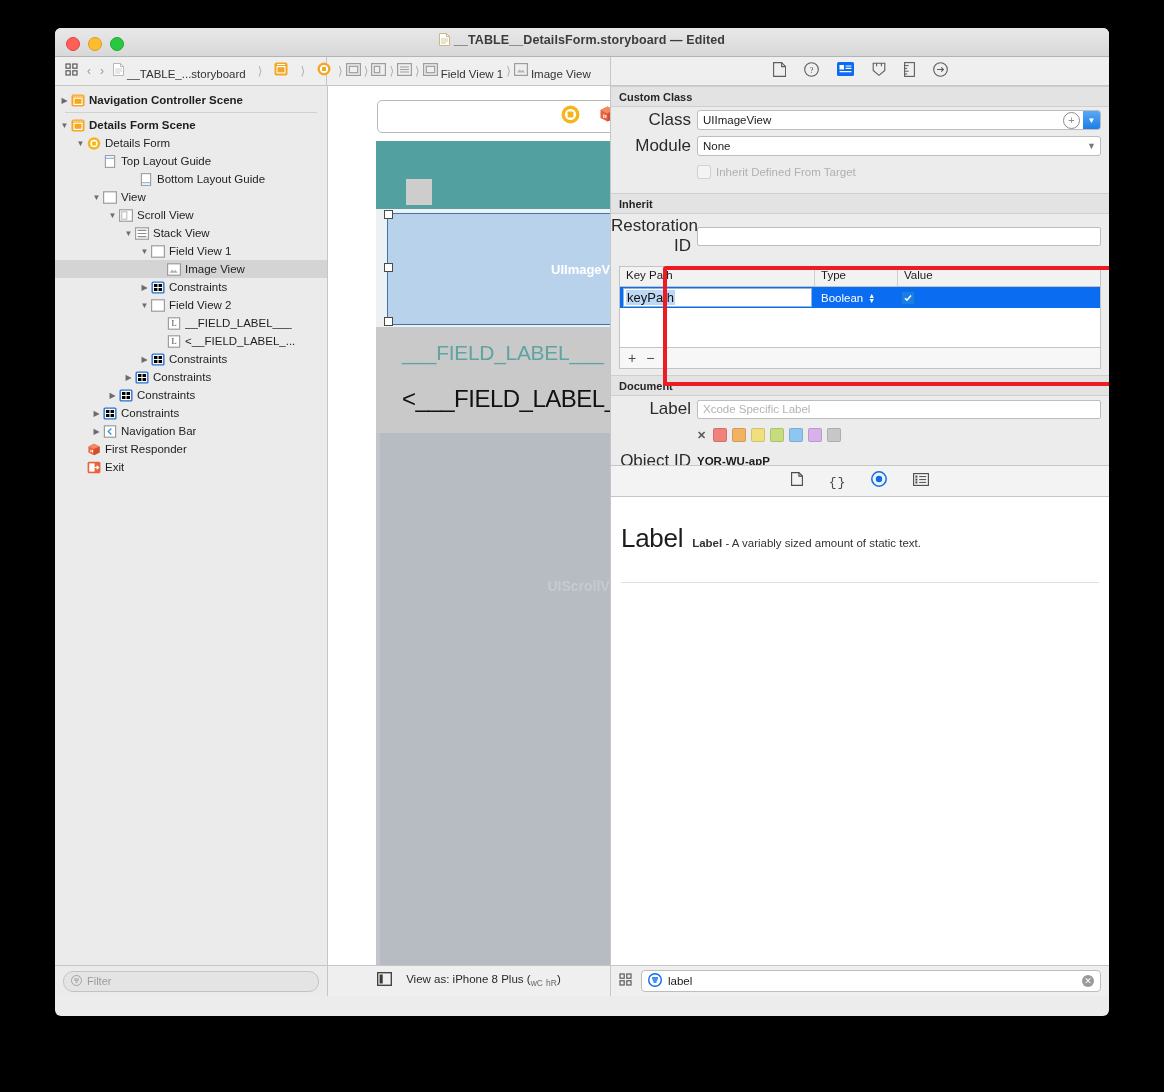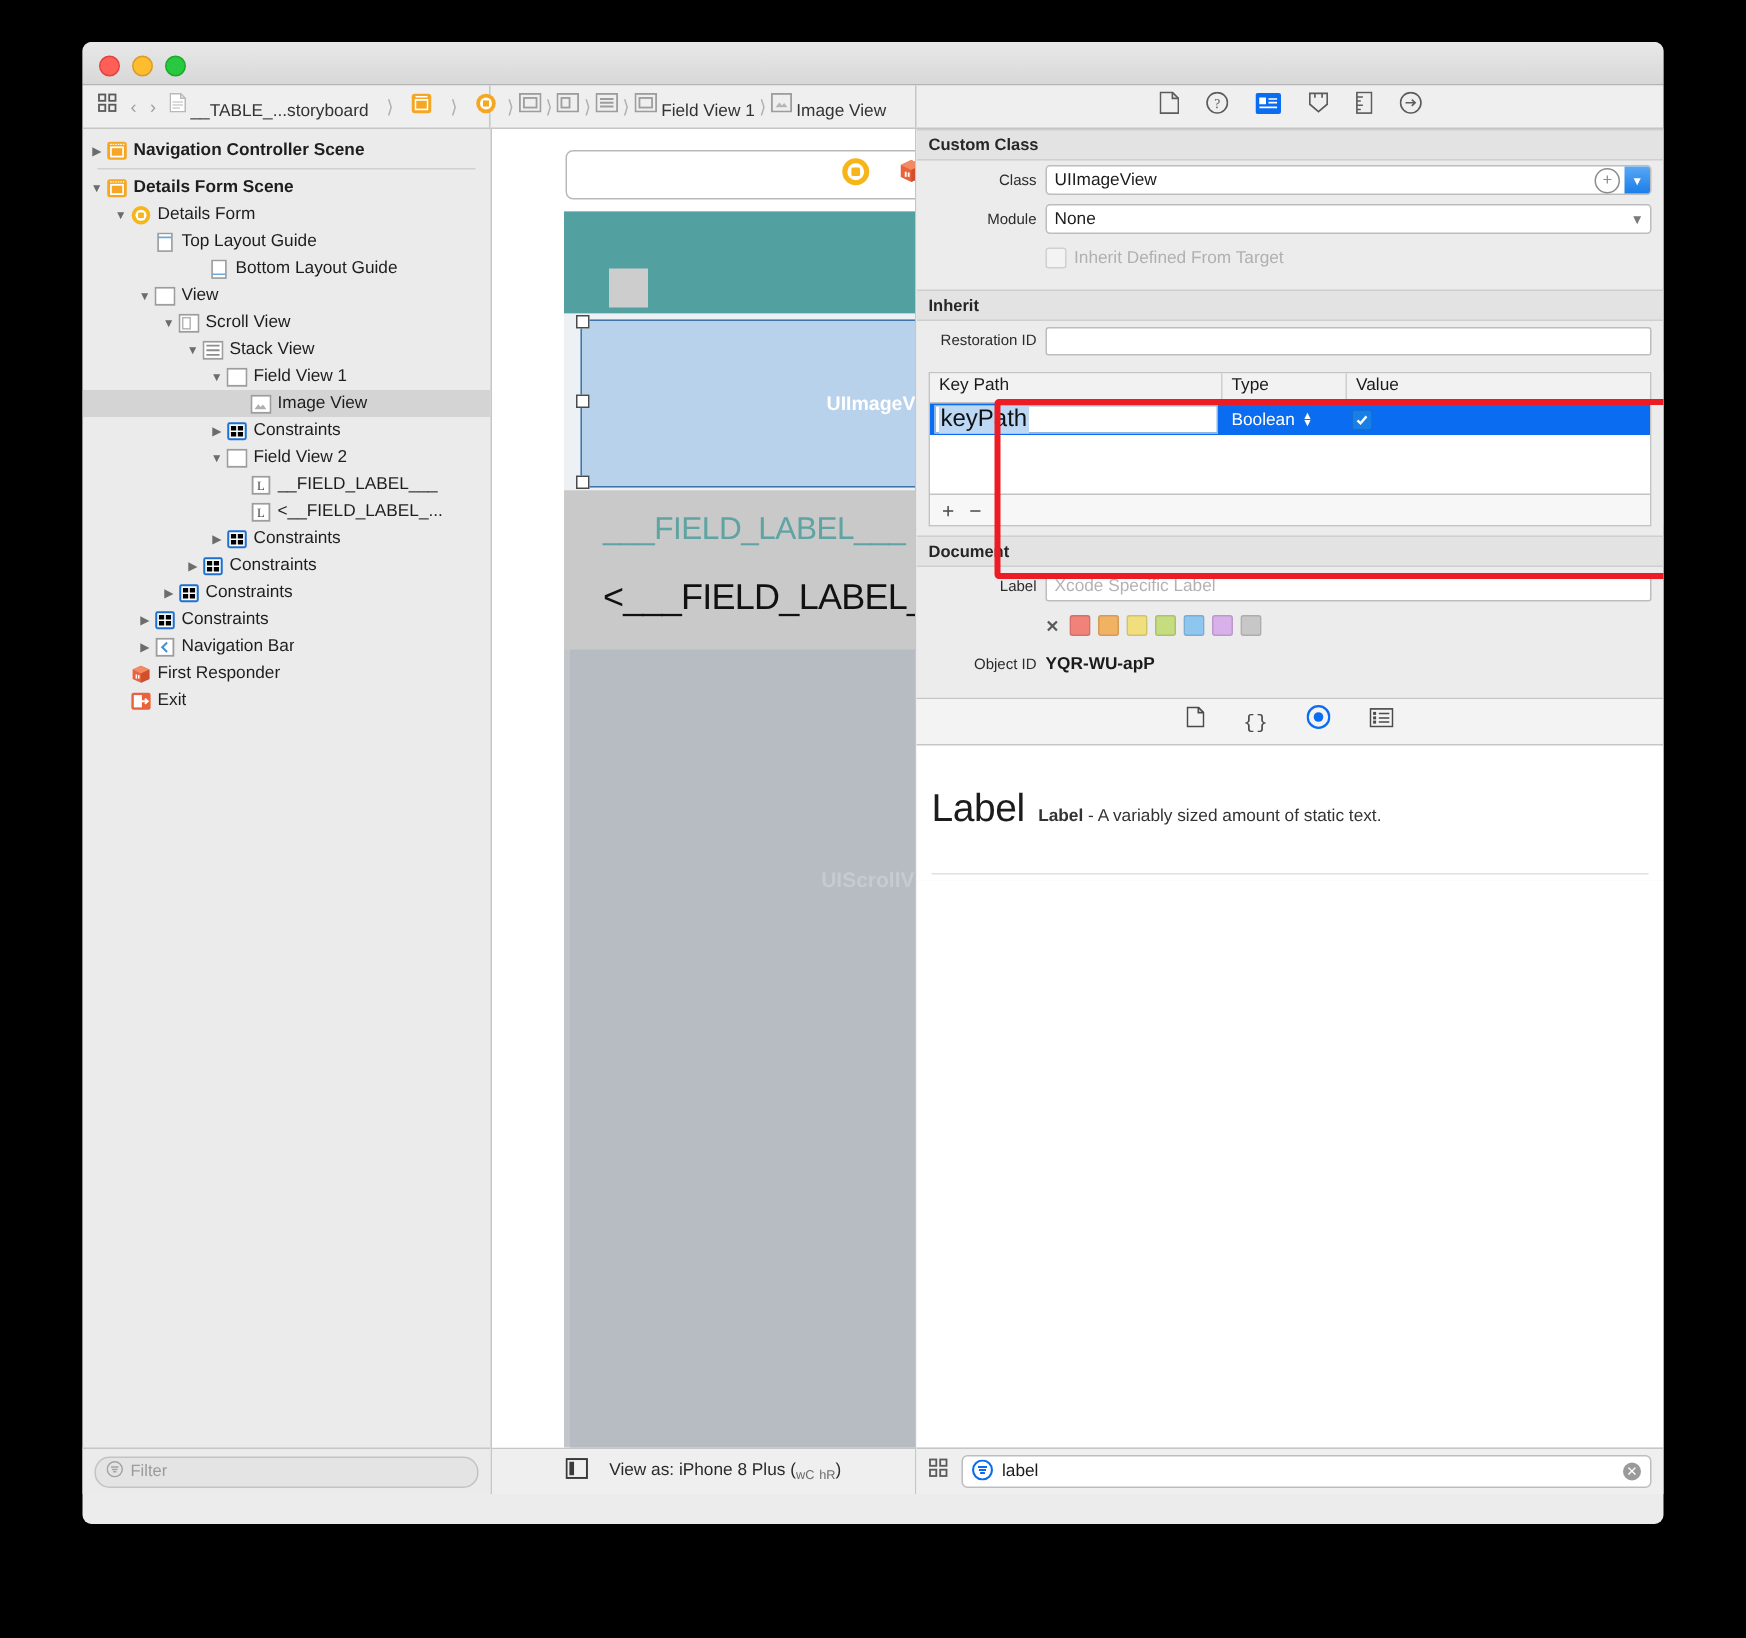--- a/index.html
+++ b/index.html
@@ -63,21 +63,21 @@
   .flabel1{position:absolute;left:26px;top:14px;font-size:21px;color:#5fa3a3;letter-spacing:-.3px;white-space:nowrap;}
   .flabel2{position:absolute;left:26px;top:58px;font-size:24px;color:#111;letter-spacing:-.5px;white-space:nowrap;}
   .scrollzone{position:absolute;left:4px;top:292px;right:0;bottom:4px;background:#b6bcc2;}
   .scrolllbl{position:absolute;right:6px;top:145px;color:#c6cbd0;font-weight:700;font-size:14px;white-space:nowrap;}
   
   .insp{width:498px;background:#ececec;display:flex;flex-direction:column;position:relative;}
   .inspscroll{flex:1;overflow:hidden;position:relative;background:#ececec;}
   .sechdr{height:19px;background:#e3e3e3;border-bottom:1px solid #cfcfcf;border-top:1px solid #cfcfcf;
           display:flex;align-items:center;padding-left:8px;font-size:11px;font-weight:700;color:#262626;}
   .frow{display:flex;align-items:center;min-height:22px;padding:2px 8px 2px 0;gap:6px;}
-  .flab{width:80px;text-align:right;font-size:10px;color:#2b2b2b;flex:0 0 80px;}
+  .flab{width:80px;text-align:right;font-size:17px;color:#2b2b2b;flex:0 0 80px;}
   .fctl{flex:1;display:flex;align-items:center;}
   .tf{flex:1;height:19px;background:#fff;border:1px solid #bdbdbd;border-radius:2px;
       display:flex;align-items:center;padding:0 5px;font-size:11.5px;color:#1b1b1b;box-sizing:border-box;}
   .tf .ph{color:#b3b3b3;}
   .combo{flex:1;height:20px;background:#fff;border:1px solid #bdbdbd;border-radius:3px;display:flex;align-items:center;
          padding:0 0 0 5px;font-size:11.5px;color:#1b1b1b;box-sizing:border-box;position:relative;}
   .combo .txt{flex:1;}
   .dropbtn{width:17px;height:18px;background:linear-gradient(#59a8f5,#1a7ee8);border-radius:0 2px 2px 0;
            display:flex;align-items:center;justify-content:center;color:#fff;font-size:8px;margin-left:auto;}
   .dropbtn.plain{background:none;color:#7a7a7a;font-size:9px;}
@@ -94,21 +94,21 @@
   .udra{margin:0;background:#ececec;}
   .tbl{margin:0 8px;border:1px solid #c3c3c3;background:#fff;}
   .tblhdr{display:flex;height:19px;background:#f2f2f2;border-bottom:1px solid #c3c3c3;font-size:11.5px;color:#1b1b1b;}
   .th{padding:2px 0 0 6px;box-sizing:border-box;}
   .th.kp{width:195px;border-right:1px solid #cecece;}
   .th.ty{width:83px;border-right:1px solid #cecece;}
   .th.va{flex:1;}
   .tblrow{display:flex;height:21px;background:#0a6cf0;align-items:center;}
   .kpcell{width:195px;box-sizing:border-box;padding:0 3px;}
   .kpfield{height:17px;background:#fff;border:1px solid #8fb5e0;display:flex;align-items:center;padding:0 2px;}
-  .kpsel{background:#bcd8f5;color:#111;font-size:16px;padding:0 1px;}
+  .kpsel{background:#bcd8f5;color:#111;font-size:13px;padding:0 1px;}
   .tycell{width:83px;display:flex;align-items:center;gap:5px;color:#fff;font-size:11.5px;padding-left:6px;box-sizing:border-box;}
   .stepper{display:inline-flex;flex-direction:column;line-height:5px;font-size:7px;color:#fff;}
   .vacell{flex:1;display:flex;align-items:center;padding-left:3px;}
   .tblbody{height:39px;background:#fff;border-bottom:1px solid #c3c3c3;}
   .tblfoot{height:20px;display:flex;align-items:center;gap:10px;padding-left:8px;font-size:14px;color:#4a4a4a;background:#f7f7f7;}
   .redbox{position:absolute;left:608px;top:238px;width:504px;height:120px;border:4px solid #ed1c24;
           border-radius:3px;pointer-events:none;z-index:40;box-sizing:border-box;}
   
   .swatches{display:flex;align-items:center;gap:5px;}
   .sw{width:12px;height:12px;border-radius:2px;border:1px solid rgba(0,0,0,.13);}
@@ -132,20 +132,31 @@
 <body>
 
 <div id="root">
   <div class="win">
 
     <div class="titlebar">
       <div class="traffic">
         <div class="tl r"></div>
         <div class="tl y"></div>
         <div class="tl g"></div>
+      </div>
+      <div class="title">
+        <span class="docico">
+          <svg width="11" height="13" viewBox="0 0 11 13">
+              <path d="M.5.5h7l3 3v9h-10z" fill="#fff" stroke="#c9b98a"></path>
+              <path d="M7.5.5v3h3" fill="none" stroke="#c9b98a"></path>
+              <g stroke="#d7c79a" stroke-width="1">
+                <path d="M2 6h7M2 8h7M2 10h5"></path>
+              </g>
+            </svg>
+        </span><span>__TABLE__DetailsForm.storyboard — Edited</span>
       </div>
     </div>
 
     <div class="jumpbar">
       <div class="jb-seg jb-nav">
         <span>
           <svg width="13" height="13" viewBox="0 0 13 13">
               <g fill="none" stroke="#5a5a5a" stroke-width="1.2">
                 <rect x="1" y="1" width="4.2" height="4.2"></rect>
                 <rect x="7.8" y="1" width="4.2" height="4.2"></rect>

